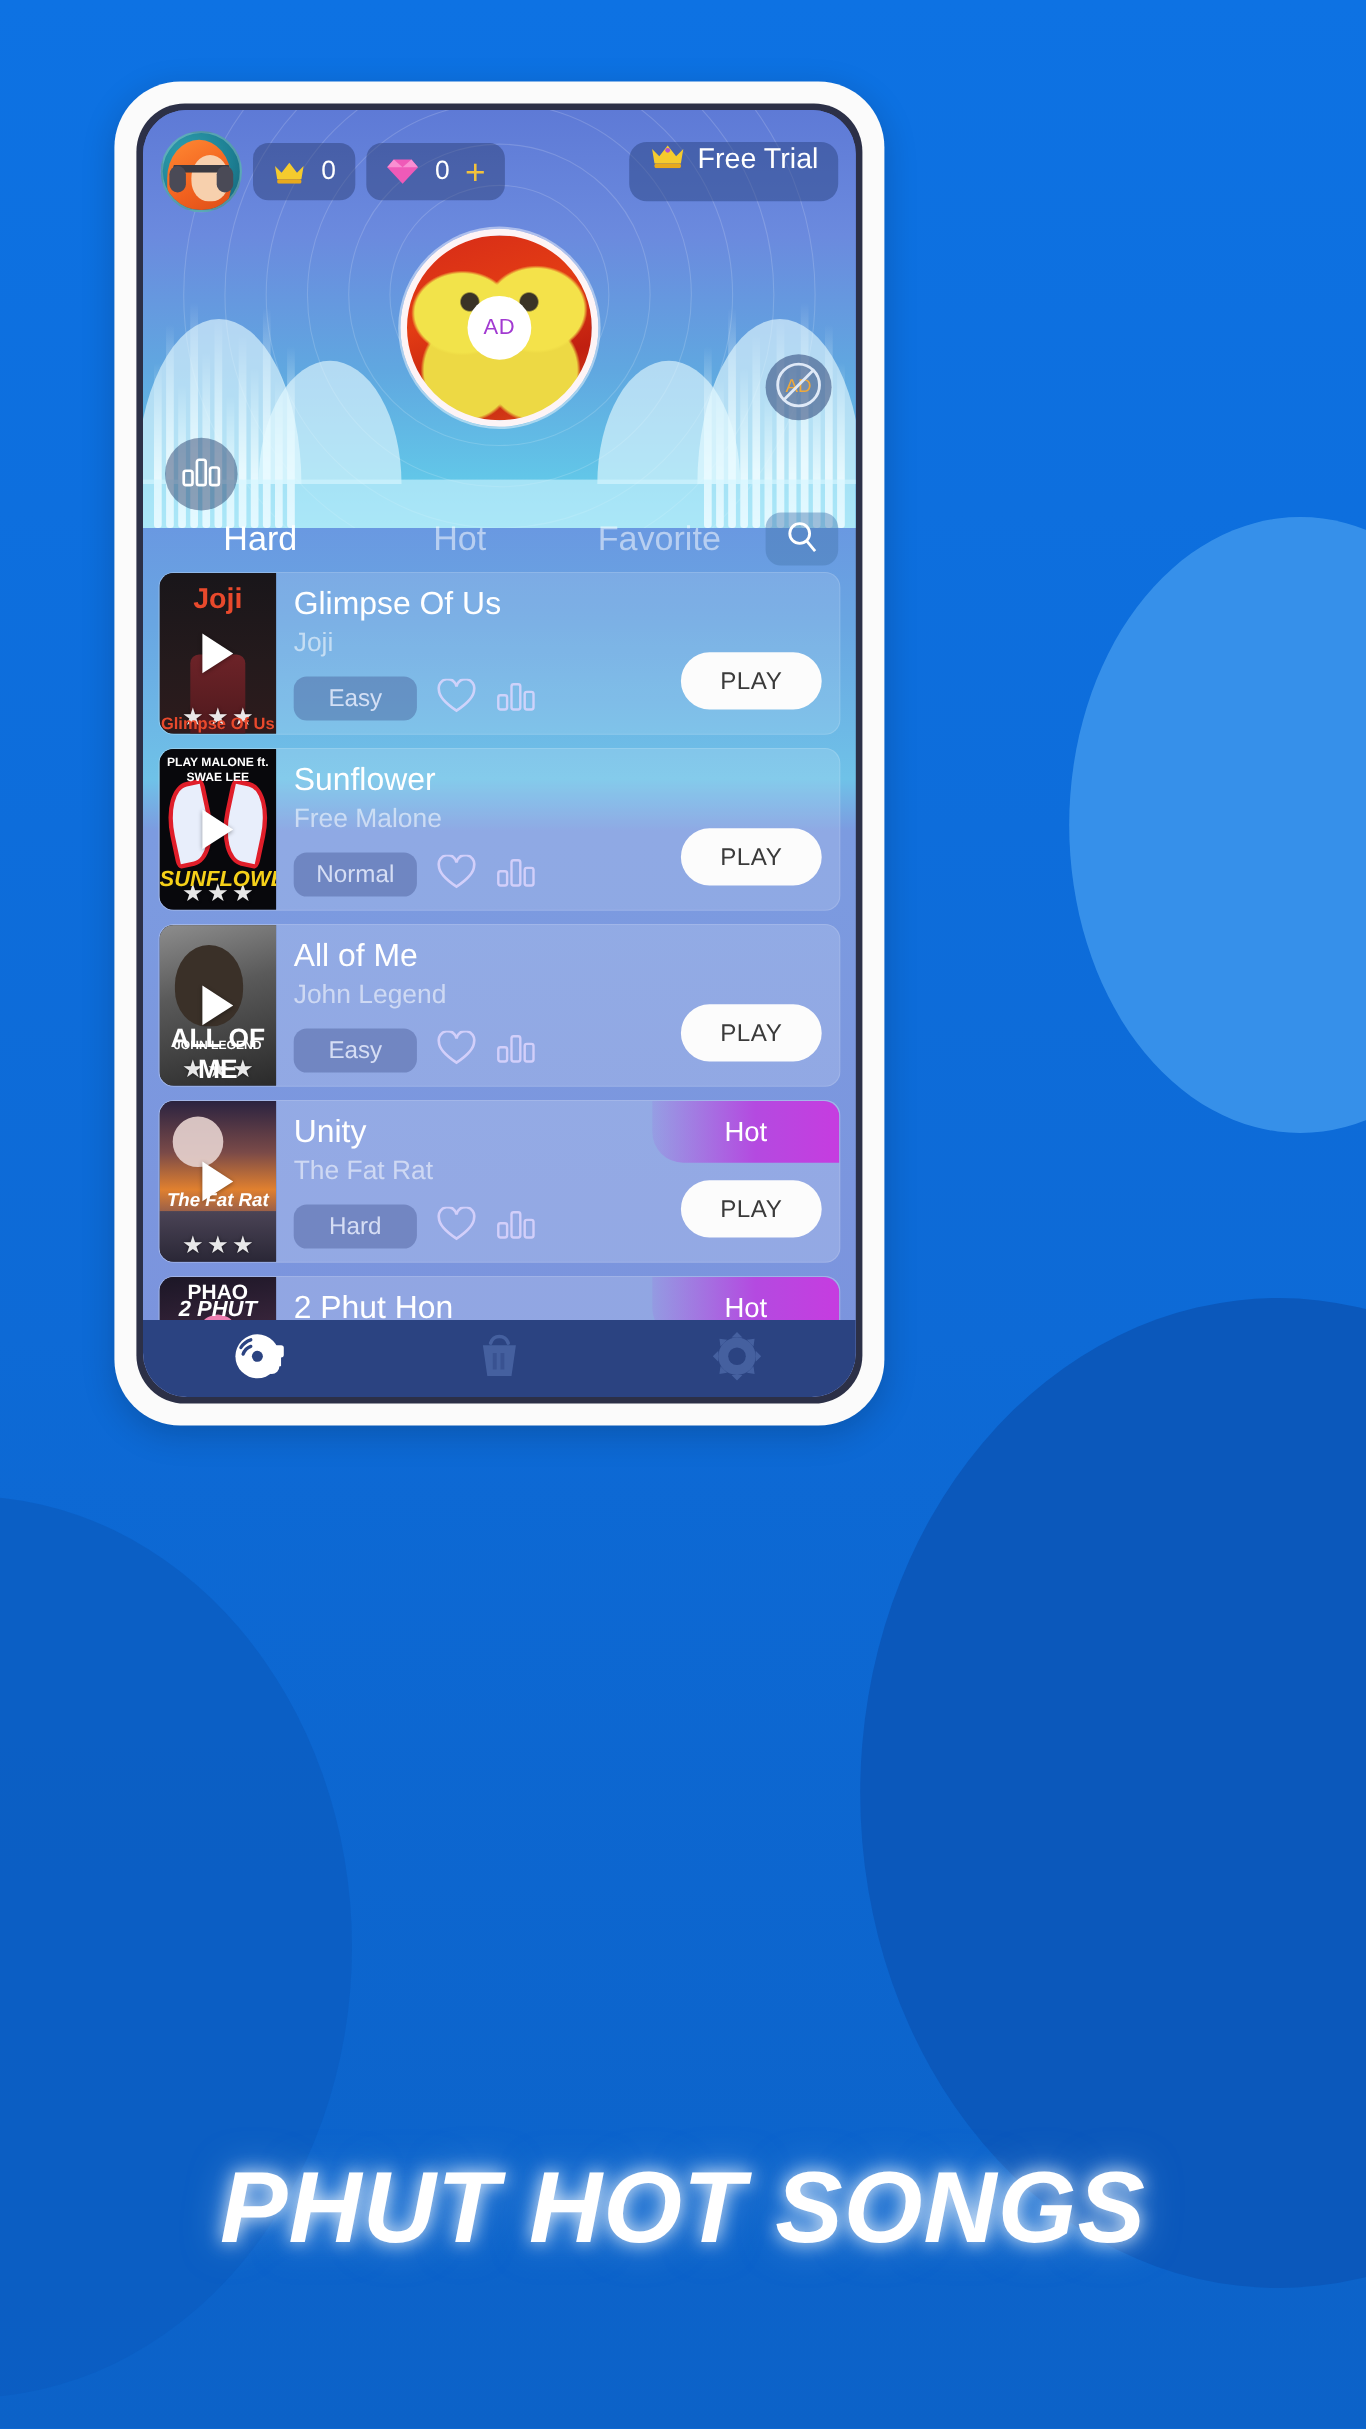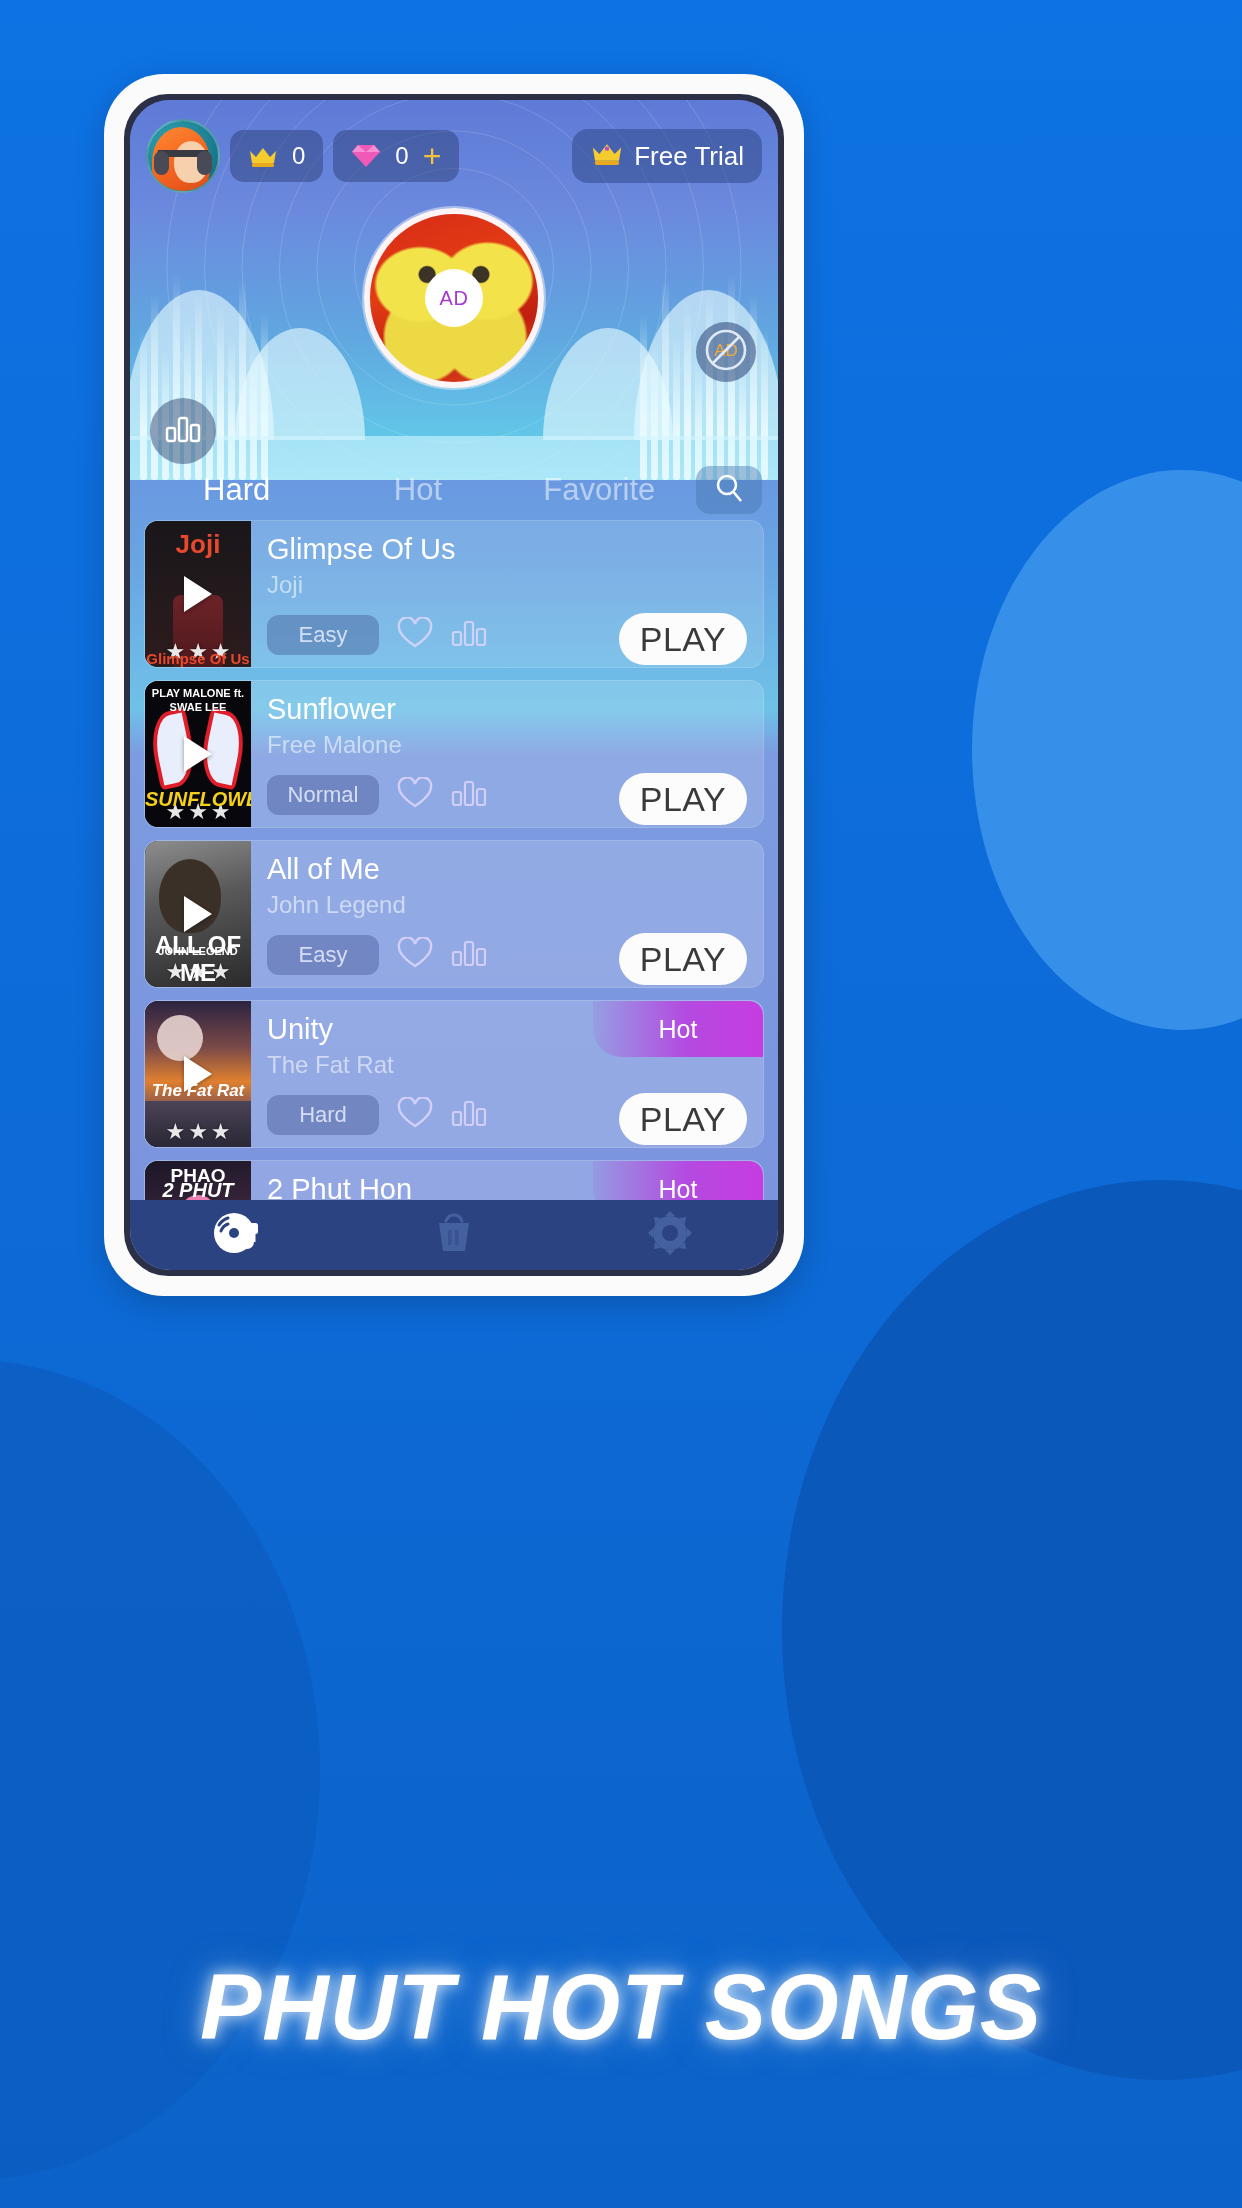--- a/index.html
+++ b/index.html
@@ -87,21 +87,21 @@
 
   .pill-stat {
     height:52px; border-radius:14px; background:rgba(40,58,110,.45);
     display:flex; align-items:center; gap:14px; padding:0 18px; color:#fff; font-size:24px;
   }
   .crown { width:30px; height:22px; flex:none; position:relative; }
   .crown svg, .gem svg { display:block; }
   .plus-btn { color:#f2c23c; font-size:32px; line-height:1; }
   #free-trial {
     margin-left:auto; height:54px; border-radius:16px; background:rgba(40,64,125,.48);
-    display:flex; align-items:center; gap:10px; padding:0 18px; color:#fff; font-size:26px;
+    display:flex; gap:10px; padding:0 18px; color:#fff; font-size:26px;
   }
 
   
   #eq-btn {
     position:absolute; left:20px; top:298px; width:66px; height:66px; border-radius:50%;
     background:rgba(30,50,98,.45); display:flex; align-items:center; justify-content:center;
   }
   #noad-btn {
     position:absolute; right:22px; top:222px; width:60px; height:60px; border-radius:50%;
     background:rgba(30,52,105,.5); display:flex; align-items:center; justify-content:center;
@@ -145,22 +145,22 @@
 
   .row-body { flex:1; position:relative; padding:12px 14px 0 16px; }
   .song-title { font-size:29px; color:#fff; }
   .song-artist { font-size:24px; color:rgba(255,255,255,.55); margin-top:5px; }
   .row-controls { position:absolute; left:16px; bottom:12px; display:flex; align-items:center; gap:18px; }
   .diff-pill {
     min-width:112px; height:40px; border-radius:12px; background:rgba(60,80,140,.38);
     display:flex; align-items:center; justify-content:center; color:rgba(235,240,255,.82); font-size:22px;
   }
   .play-btn {
-    position:absolute; right:16px; bottom:2px; width:128px; height:52px; border-radius:26px;
-    background:#fcfcfc; color:#3a3a3a; font-size:34px; display:flex; align-items:center; justify-content:center;
+    position:absolute; right:16px; bottom:22px; width:128px; height:52px; border-radius:26px;
+    background:#fcfcfc; color:#3a3a3a; font-size:22px; display:flex; align-items:center; justify-content:center;
     letter-spacing:.5px;
   }
   .hot-badge {
     position:absolute; right:0; top:0; width:170px; height:56px; border-radius:0 14px 0 28px;
     background:linear-gradient(90deg,rgba(160,90,220,.15) 0%,#b44ae0 55%,#c63ce0 100%);
     color:#fff; font-size:25px; display:flex; align-items:center; justify-content:center;
   }
 
   
   #bottomnav {

